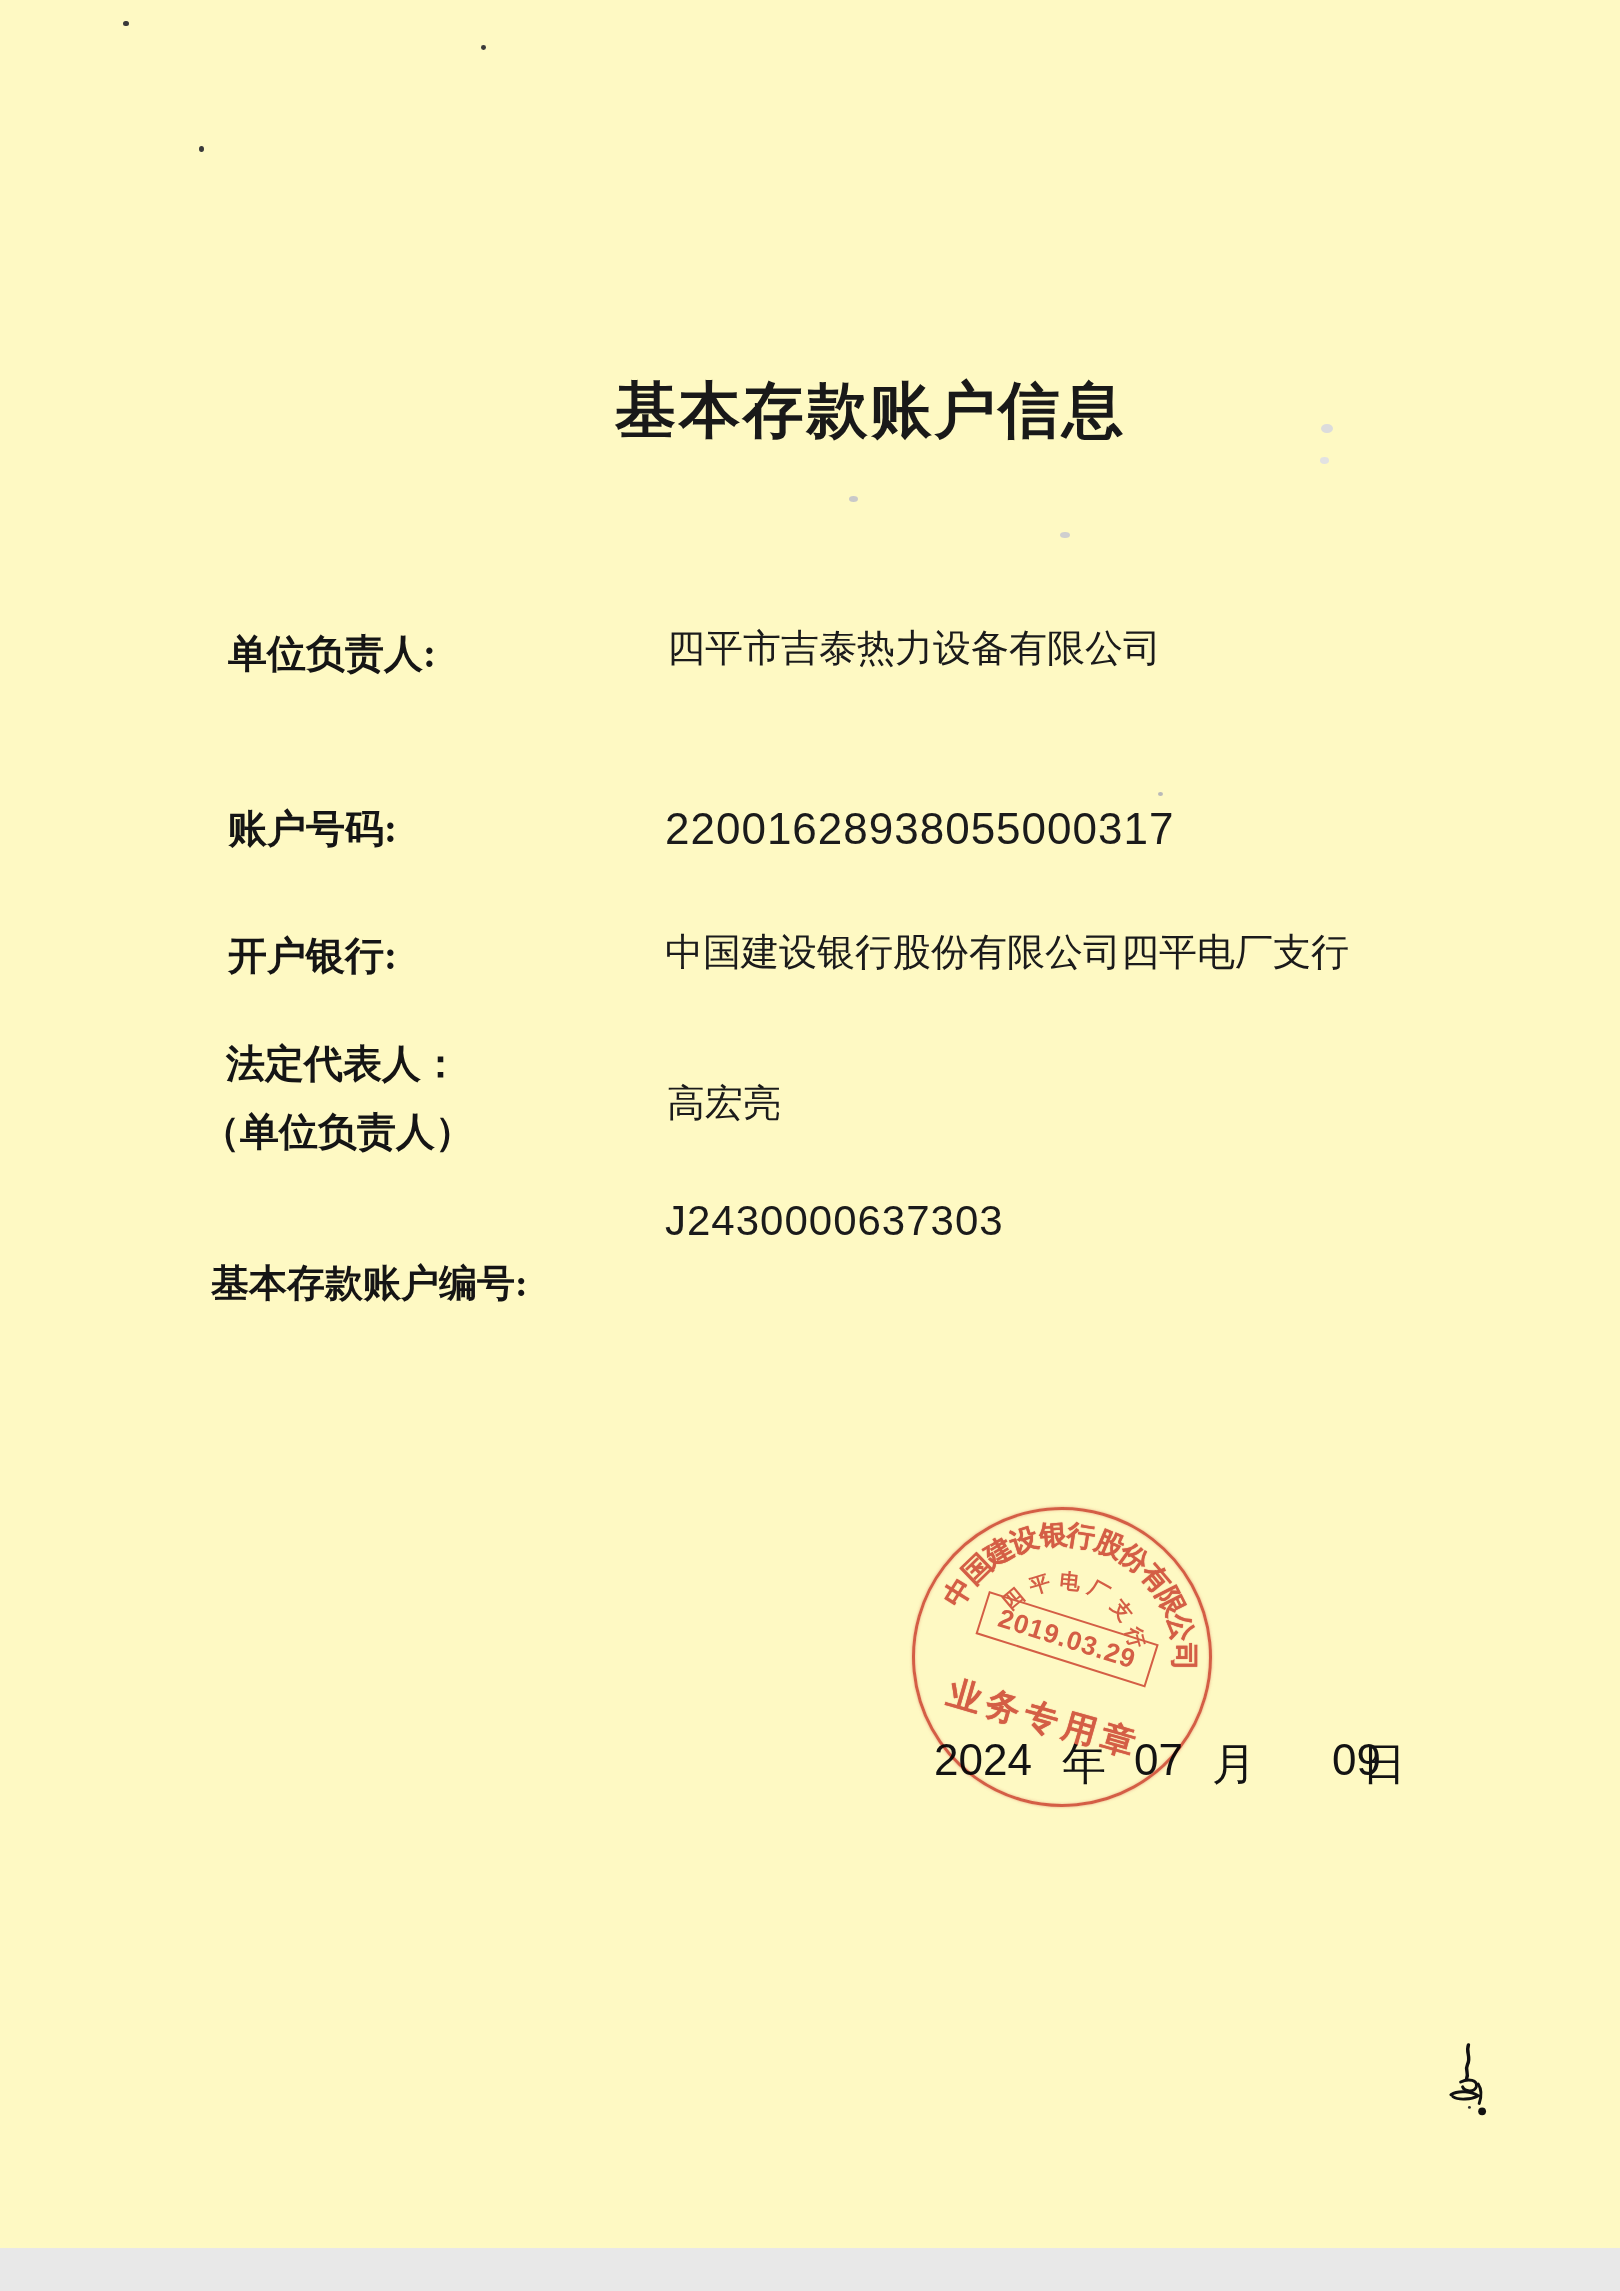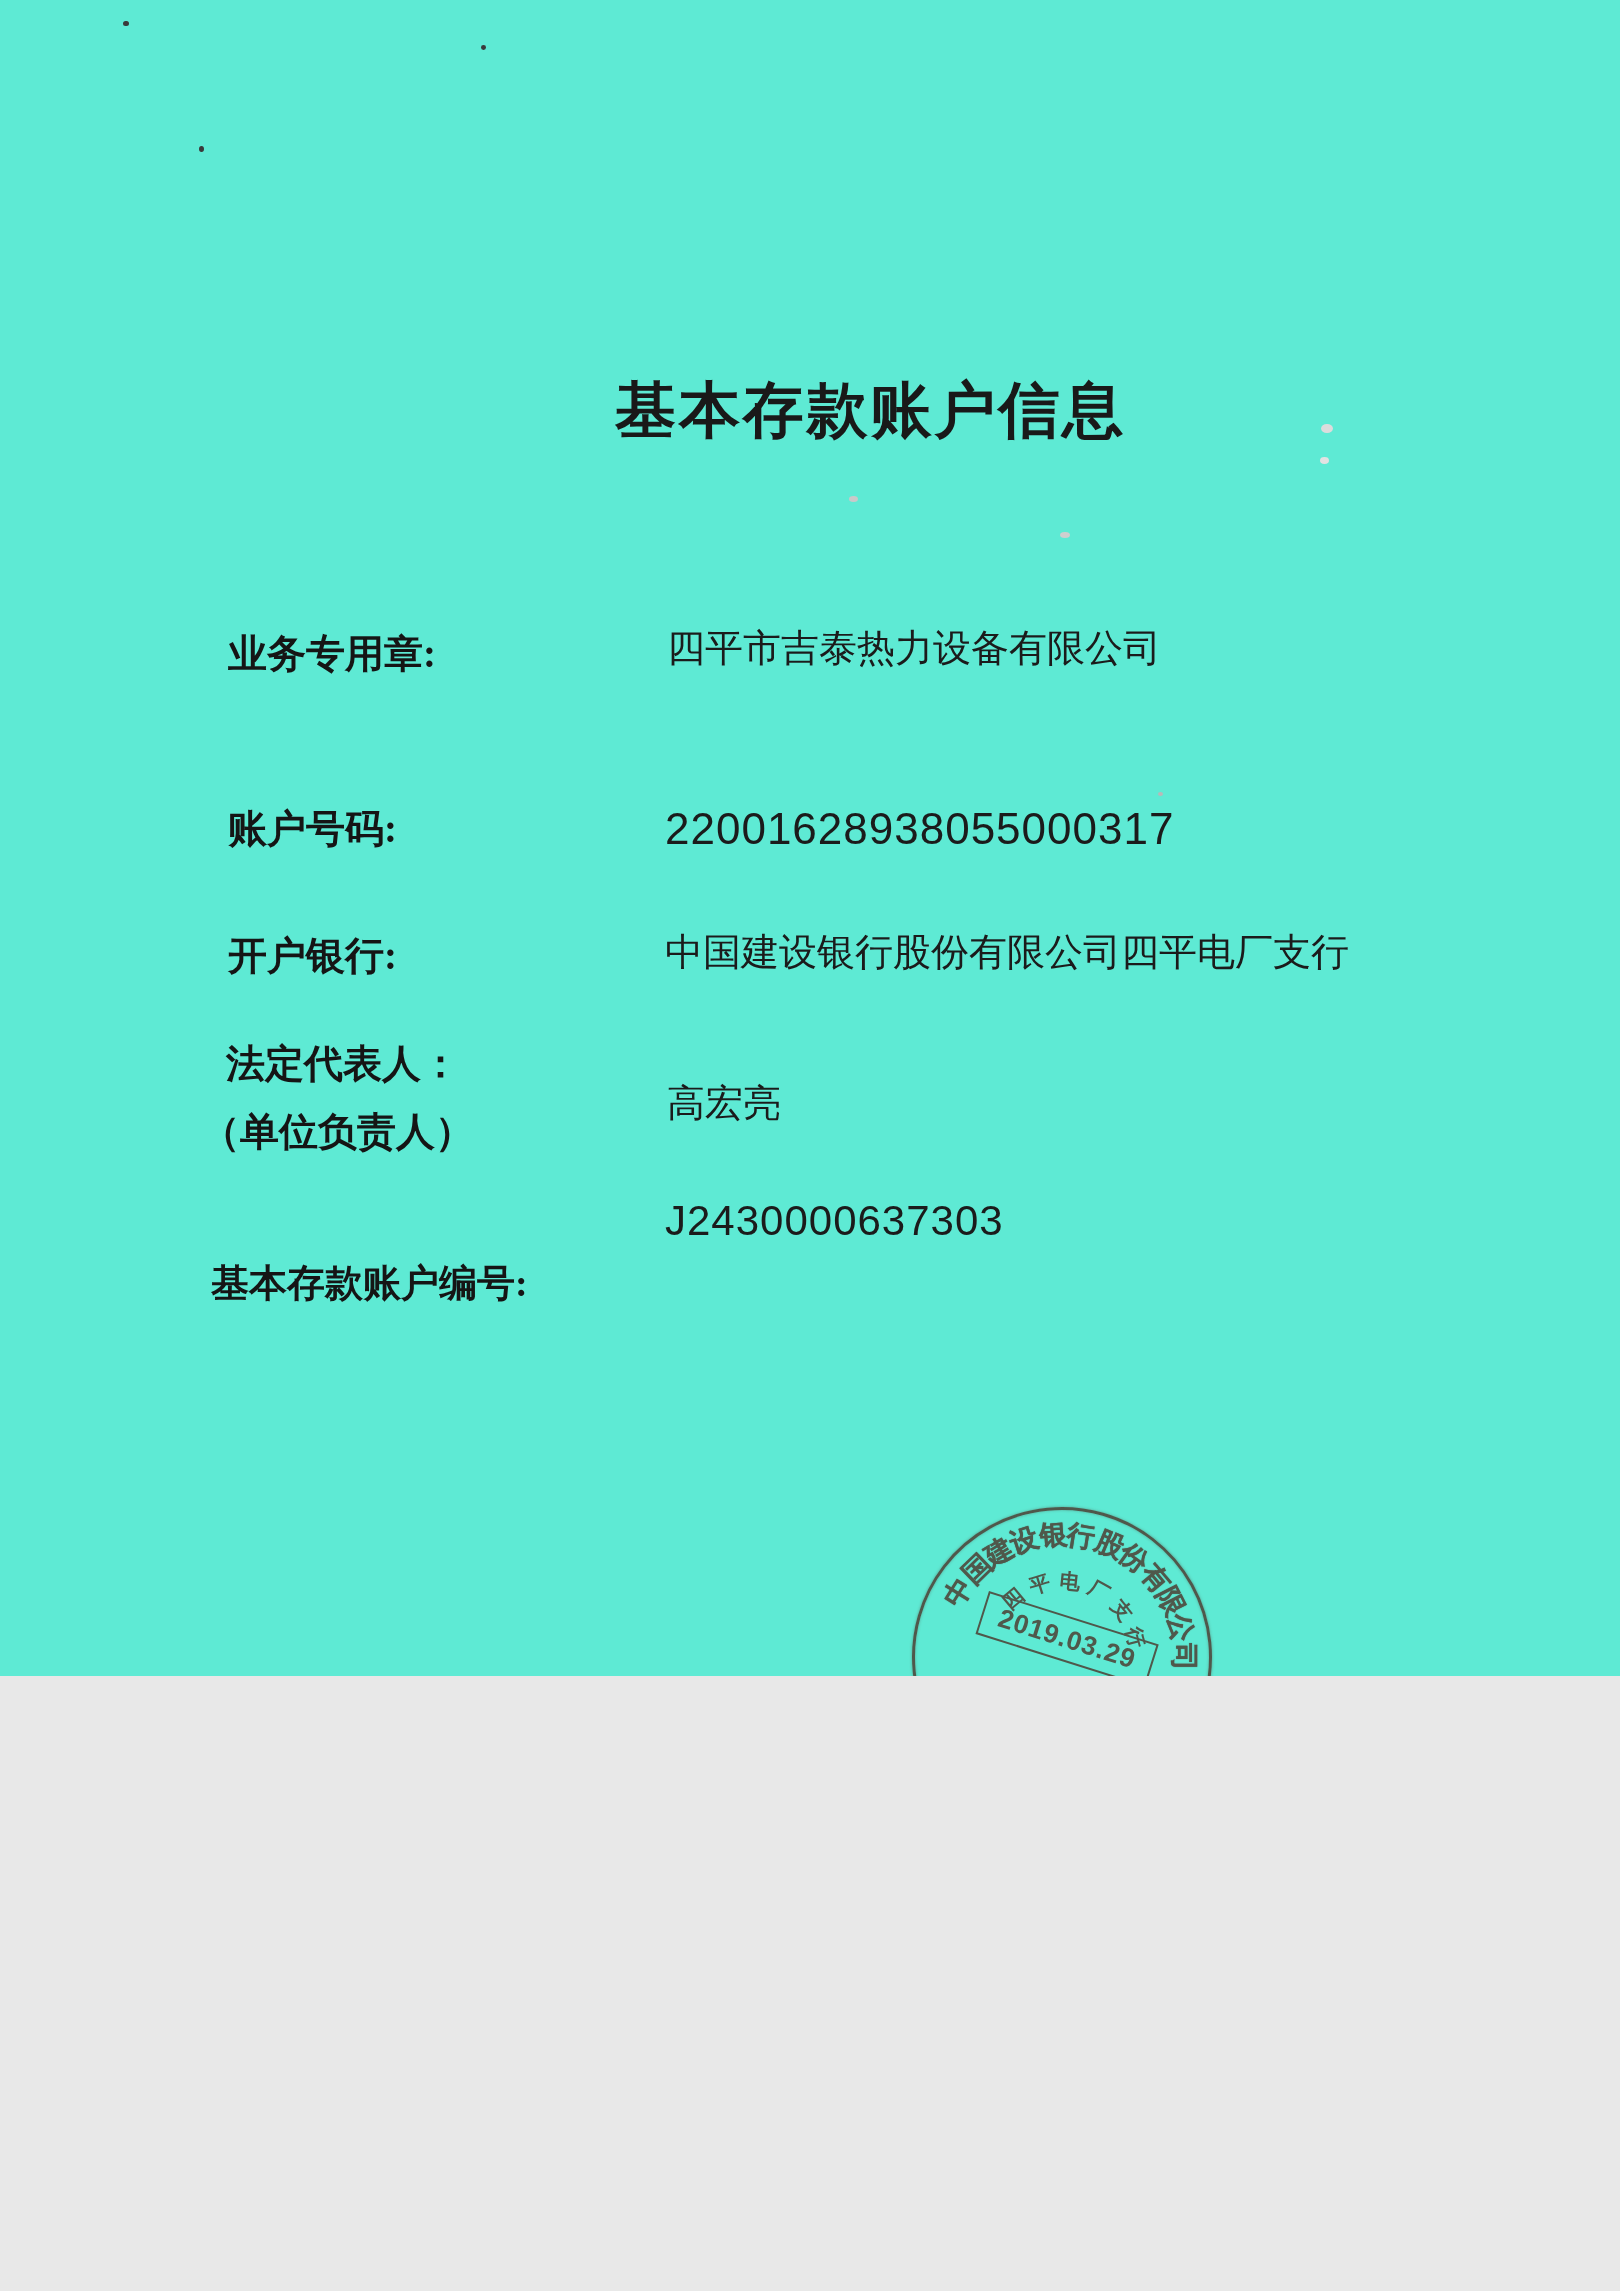--- a/index.html
+++ b/index.html
@@ -2,22 +2,22 @@
 <html><head>
 <meta charset="utf-8">
 <style>
   * { margin: 0; padding: 0; box-sizing: border-box; }
   html, body { background: #e8e8e8; }
   body { font-family: "Liberation Serif", serif; }
 
   .page {
     position: relative;
     width: 1620px;
-    height: 1676px;
-    background: #5eead4;
+    height: 2248px;
+    background: #fef9c3;
     overflow: hidden;
     color: #161616;
   }
 
   
   .doc-title {
     position: absolute;
     left: 615px;
     top: 370px;
     font-size: 61px;
@@ -185,21 +185,21 @@
     height: 82px;
   }
 </style>
 </head>
 <body>
 
 <div class="page">
 
   <h1 class="doc-title">基本存款账户信息</h1>
 
-  <div class="lbl row1-label">业务专用章:</div>
+  <div class="lbl row1-label">单位负责人:</div>
   <div class="val row1-value">四平市吉泰热力设备有限公司</div>
 
   <div class="lbl row2-label">账户号码:</div>
   <div class="val val-num row2-value">22001628938055000317</div>
 
   <div class="lbl row3-label">开户银行:</div>
   <div class="val row3-value">中国建设银行股份有限公司四平电厂支行</div>
 
   <div class="lbl row4-label1">法定代表人：</div>
   <div class="lbl row4-label2">（单位负责人）</div>

